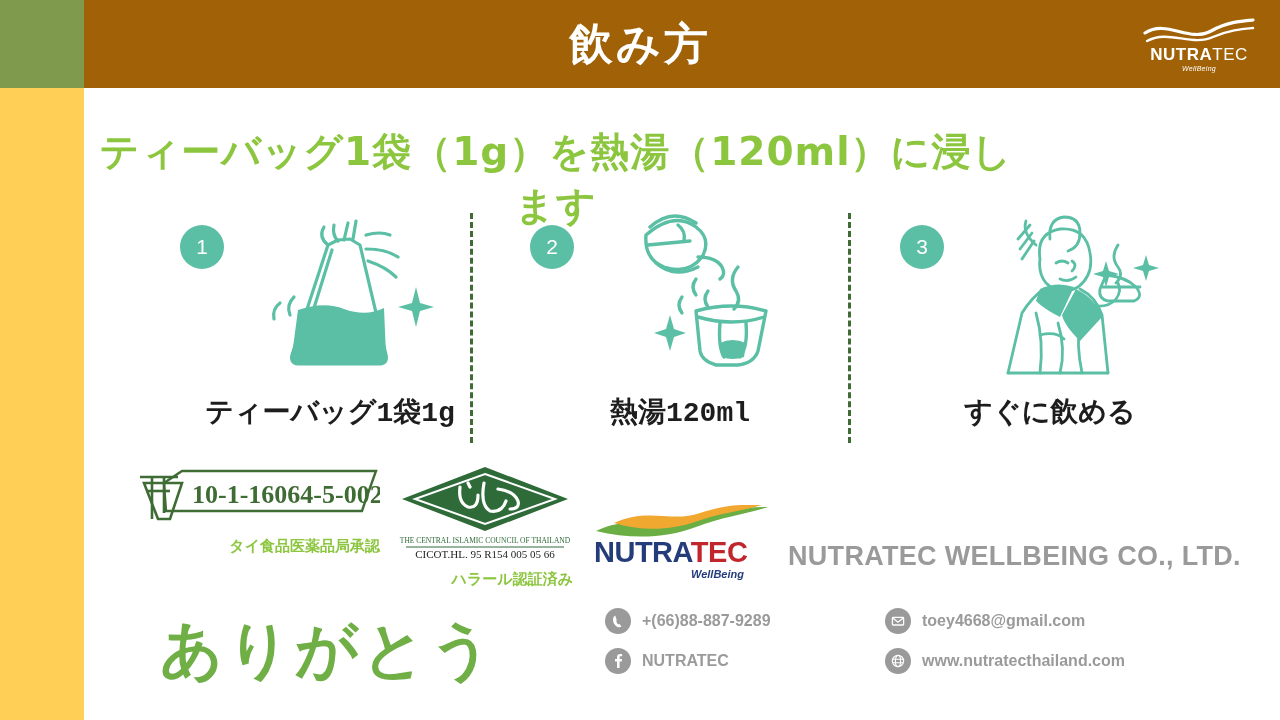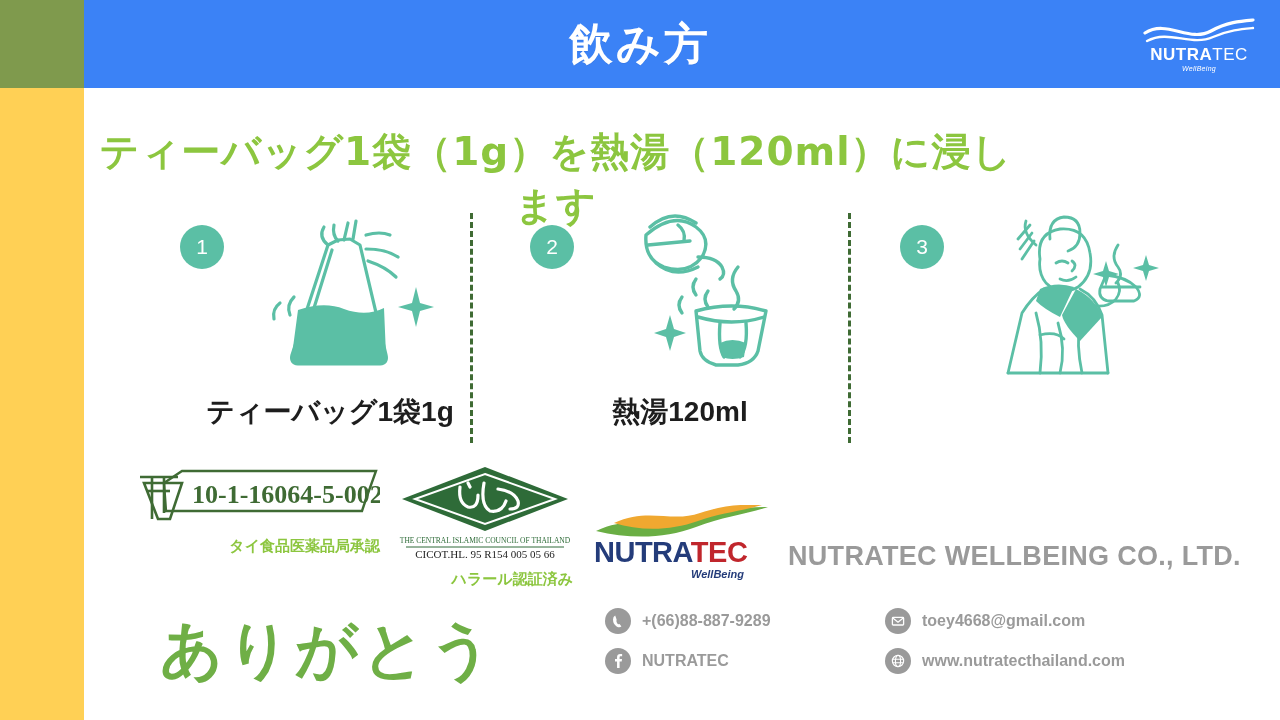--- a/index.html
+++ b/index.html
@@ -8,21 +8,21 @@
     font-family:"Liberation Sans", sans-serif;
     background:#ffffff;
     position:relative;
     overflow:hidden;
   }
   .slide { position:absolute; inset:0; background:#fff; }
 
   
   .header {
     position:absolute; left:0; top:0; width:1280px; height:88px;
-    background:#3b82f6;
+    background:#a16207;
   }
   .header-left-block {
     position:absolute; left:0; top:0; width:84px; height:88px;
     background:#7F9A4D;
   }
   .header-title {
     position:absolute; left:0; top:0; width:1280px; height:88px;
     display:flex; align-items:center; justify-content:center;
     color:#ffffff; font-size:44px; font-weight:bold;
     letter-spacing:3px;
@@ -65,21 +65,21 @@
     position:absolute; top:20px; left:20px;
     width:44px; height:44px; border-radius:50%;
     background:#5BBFA5; color:#fff;
     display:flex; align-items:center; justify-content:center;
     font-size:21px; font-weight:normal;
   }
   .step-art { position:absolute; left:60px; top:0; width:250px; height:185px; }
   .step-label {
     position:absolute; top:188px; left:0; width:340px; text-align:center;
     font-size:28px; color:#1d1d1d; font-weight:bold;
-    font-family:Liberation Sans, sans-serif;
+    font-family:Liberation Mono, monospace;
   }
   .divider {
     position:absolute; top:213px; width:0;
     height:230px; border-left:3px dashed #3F6B34;
   }
   .div-1 { left:470px; }
   .div-2 { left:848px; }
 
   
   .certs { position:absolute; left:130px; top:465px; width:450px; height:125px; }
@@ -228,20 +228,21 @@
           <path d="M166 70 Q186 72 196 82 Q204 92 194 96 L168 96 Q158 94 160 84 Z"></path>
           <path d="M162 82 L200 82"></path>
           <path d="M178 40 Q170 52 178 62 Q184 70 176 78"></path>
           <path d="M100 130 Q116 126 124 134"></path>
         </g>
         <path d="M100 84 Q116 76 134 82 L120 112 Q104 104 96 96 Z" fill="#5BBFA5"></path>
         <path d="M136 84 Q156 94 162 112 L140 136 Q124 120 122 110 Z" fill="#5BBFA5"></path>
         <path d="M206 50 L209 60 L219 63 L209 66 L206 76 L203 66 L193 63 L203 60 Z" fill="#5BBFA5"></path>
         <path d="M166 56 L169 66 L179 69 L169 72 L166 82 L163 72 L153 69 L163 66 Z" fill="#5BBFA5"></path>
       </svg>
+      <div class="step-label">すぐに飲める</div>
     </div>
   </div>
 
   <div class="divider div-1"></div>
   <div class="divider div-2"></div>
 
   <div class="certs">
 
     <div class="cert cert-fda">
       <svg viewBox="0 0 250 62" width="250" height="62">

